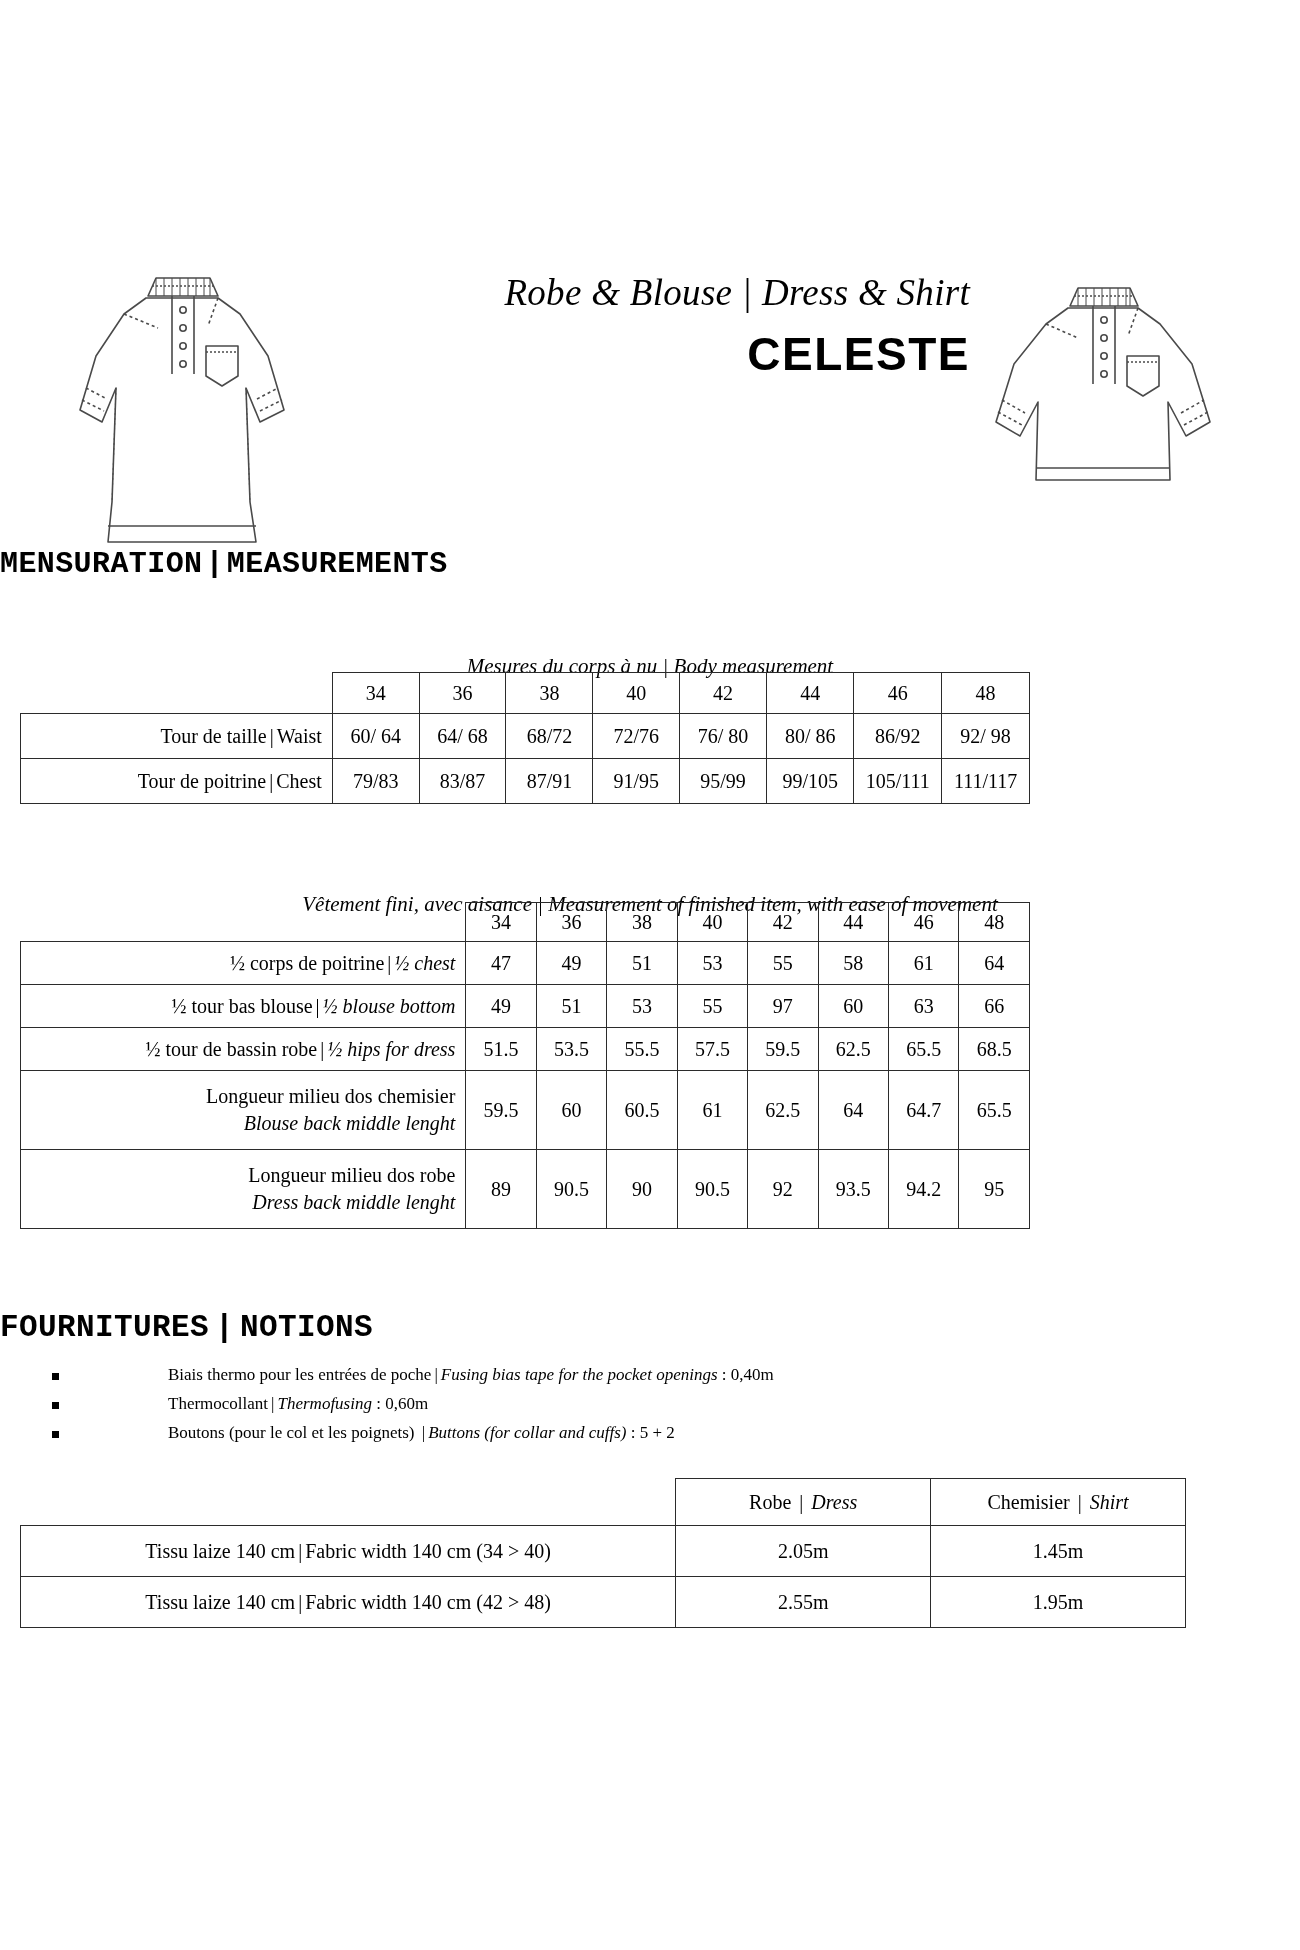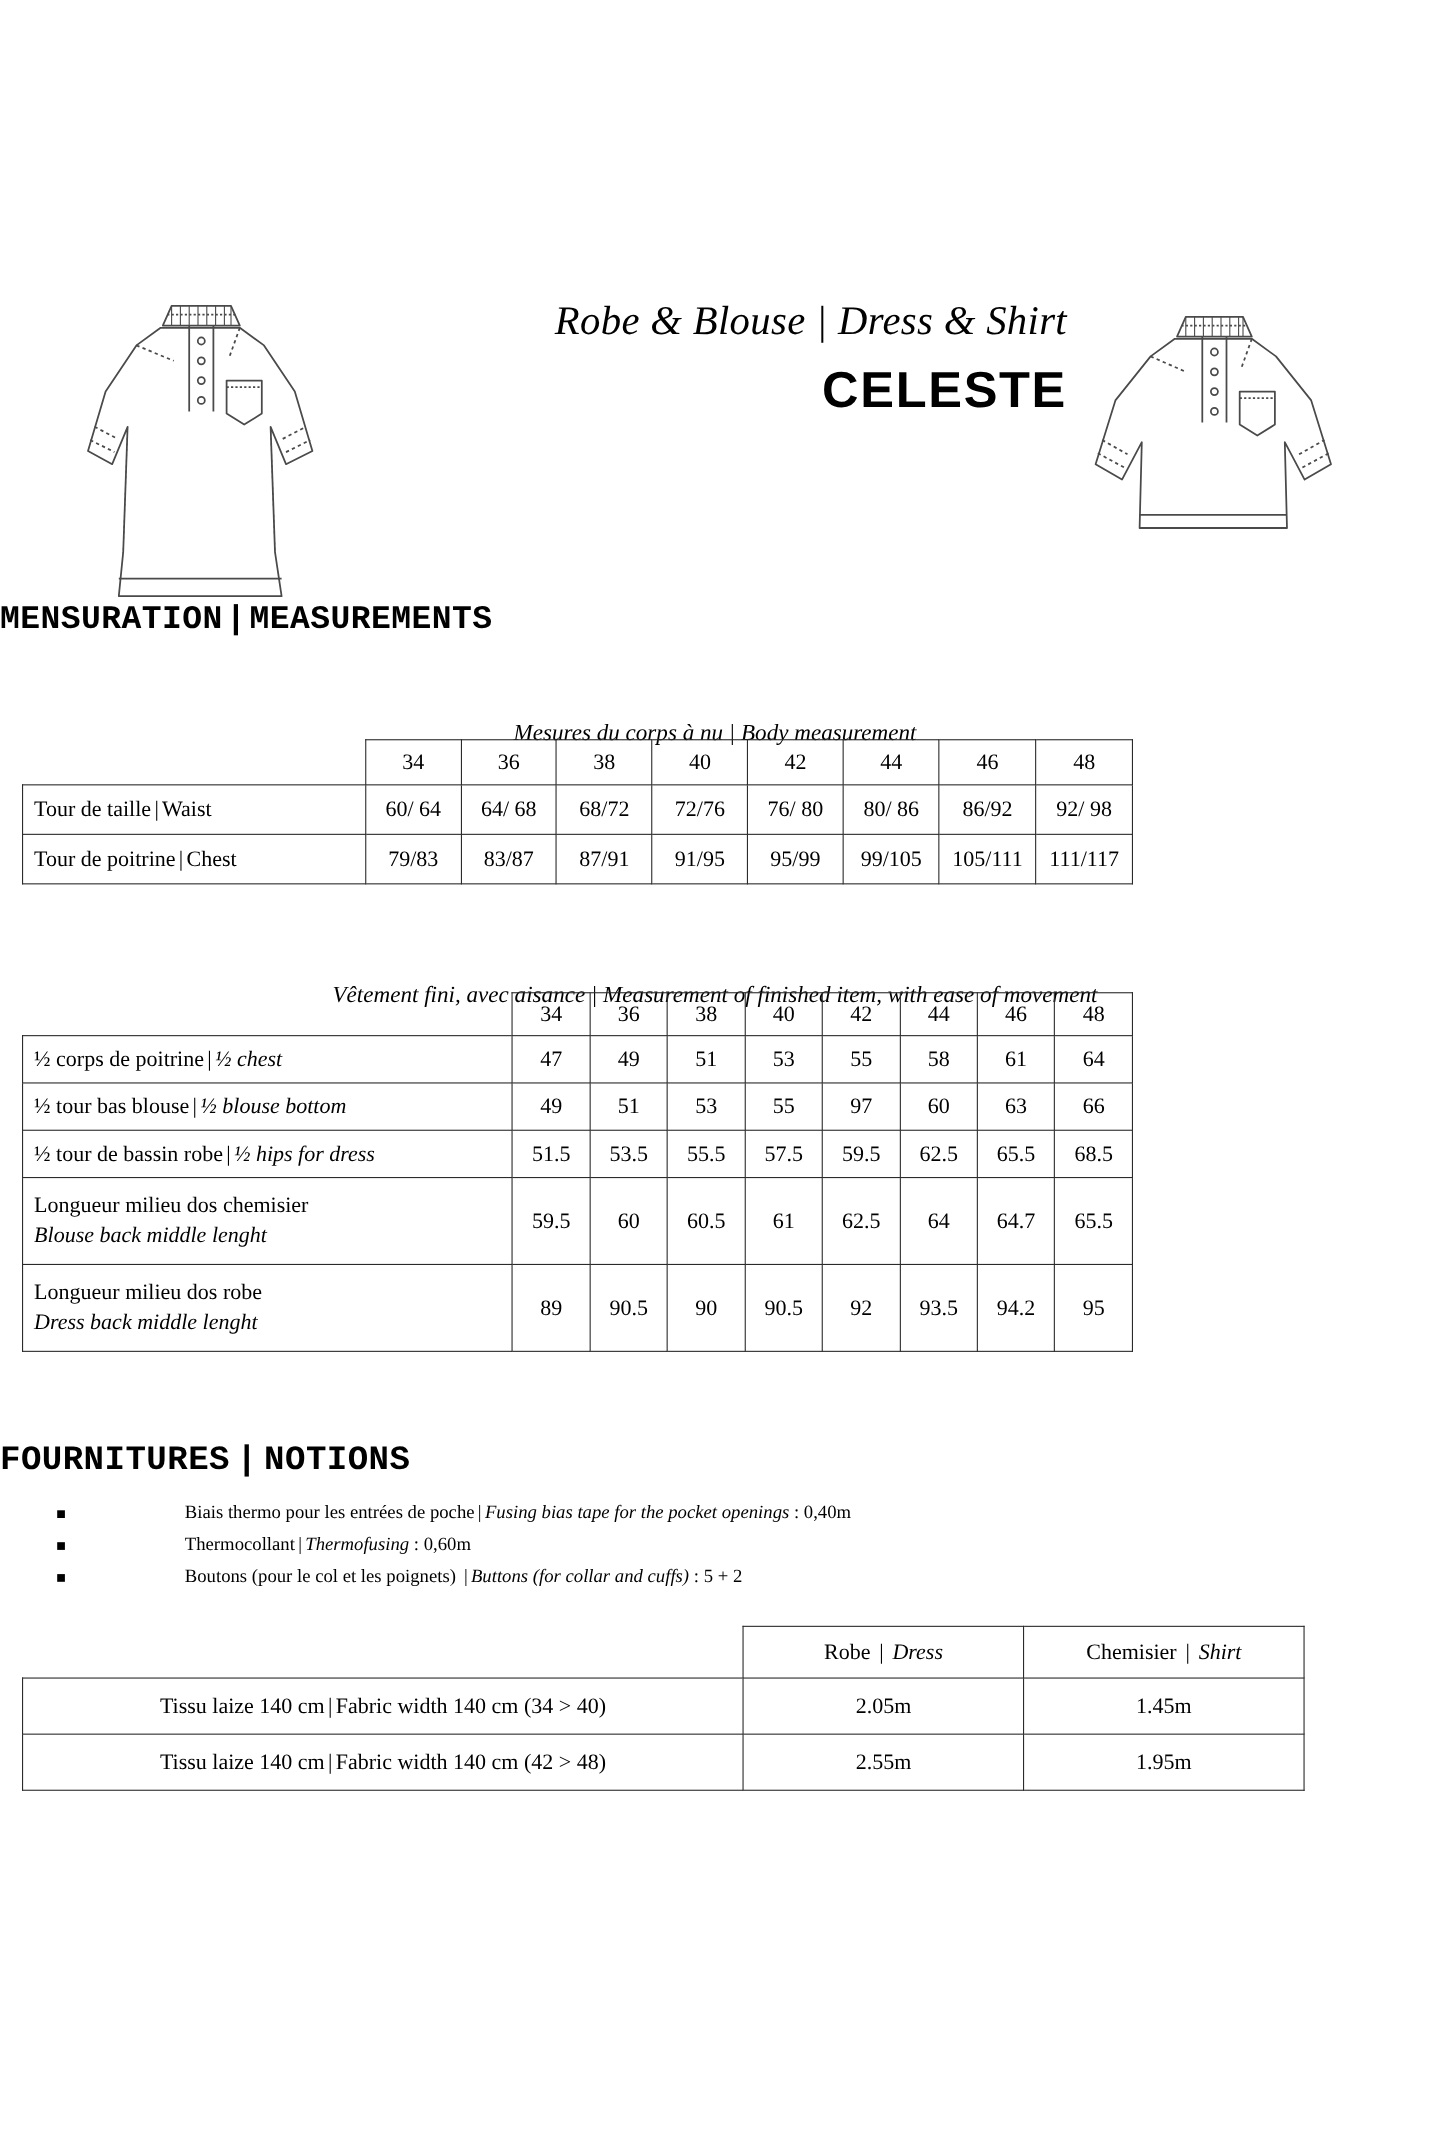--- a/index.html
+++ b/index.html
@@ -85,21 +85,21 @@
     font-family: "Liberation Serif", serif;
     font-size: 20px;
   }
   table.grid td, table.grid th {
     border: 1px solid #2b2b2b;
     text-align: center;
     font-weight: normal;
     padding: 0;
   }
   table.grid td.rowlabel {
-    text-align: left;
+    text-align: right;
     padding: 2px 10px;
   }
   .cell-blank {
     border: none !important;
   }
 
   
   #table-body-measure {
     left: 20px;
     top: 672px;

